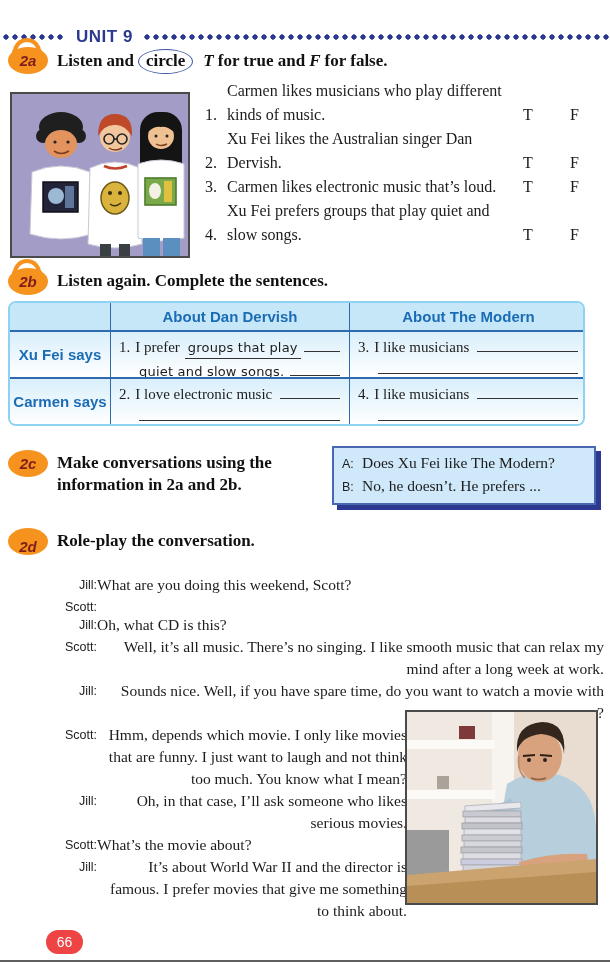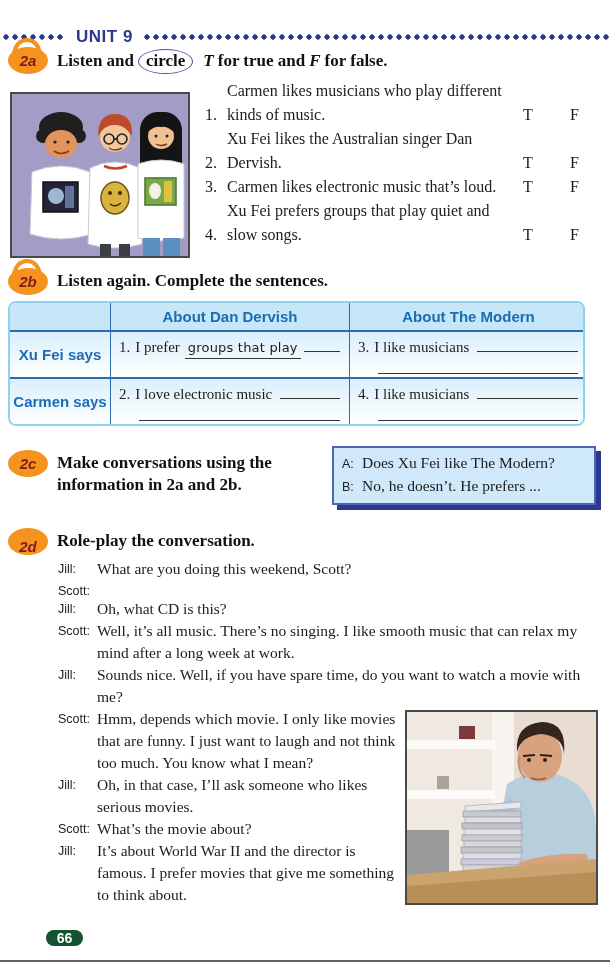--- a/index.html
+++ b/index.html
@@ -69,33 +69,33 @@
   .ind { margin-left:17px; margin-top:2px; }
   
   .exbox { position:absolute; left:332px; top:446px; width:264px;
            background:#cfe9fb; border:2px solid #4a67b2;
            box-shadow:5px 5px 0 0 #2b3990; padding:4px 10px 5px 8px; }
   .exline { display:flex; align-items:baseline; line-height:22px; }
   .ab { width:20px; flex-shrink:0; font-family:"Liberation Sans", sans-serif;
         font-size:12.5px; color:#222; }
   .extext { font-size:15.5px; }
   
-  .dlg { position:absolute; left:58px; top:558px; width:548px; }
+  .dlg { position:absolute; left:58px; top:574px; width:548px;text-align:right; }
   .d-row { display:flex; align-items:flex-start; }
   .speaker { width:39px; flex-shrink:0; font-family:"Liberation Sans", sans-serif;
              font-size:12.5px; color:#222; padding-top:4px; }
   .line { font-size:15.5px; line-height:22px; max-width:507px; }
   .d-row.narrow .line { max-width:310px; }
   .photo { position:absolute; left:405px; top:710px; width:193px; height:195px;
            border:2px solid #4a4a4a; background:#efe9e2; }
   
-  .pgbadge { position:absolute; left:46px; top:930px; width:37px; height:16px;
-             background:#14532d; border-radius:12px; display:flex; align-items:center;
+  .pgbadge { position:absolute; left:46px; top:930px; width:37px; height:24px;
+             background:#ef4444; border-radius:12px; display:flex; align-items:center;
              justify-content:center; color:#fff; font-family:"Liberation Sans", sans-serif;
-             font-weight:bold; font-size:14px; }
+             font-weight:normal; font-size:14px; }
   .botline { position:absolute; left:0; right:0; bottom:0; height:2px; background:#5f5f5f; }
 </style>
 </head>
 <body>
 
 <div id="page">
 
   <div class="hdr">
     <div class="dots left"></div>
     <span class="unit">UNIT 9</span>
@@ -198,20 +198,24 @@
     <div class="th bL">About The Modern</div>
 
     <div class="rl bcell bT">Xu Fei says</div>
     <div class="td bcell bL bT">
       <div class="cl">
         <span class="cnum">1.</span>
         <span class="ct">I prefer</span>
         <span class="hw">groups that play</span>
         <span class="blank"></span>
       </div>
+      <div class="cl ind">
+        <span class="hw">quiet and slow songs.</span>
+        <span class="blank"></span>
+      </div>
     </div>
     <div class="td bcell bL bT">
       <div class="cl">
         <span class="cnum">3.</span>
         <span class="ct">I like musicians</span>
         <span class="blank"></span>
       </div>
       <div class="cl ind">
           <span class="blank"></span>
         </div>

